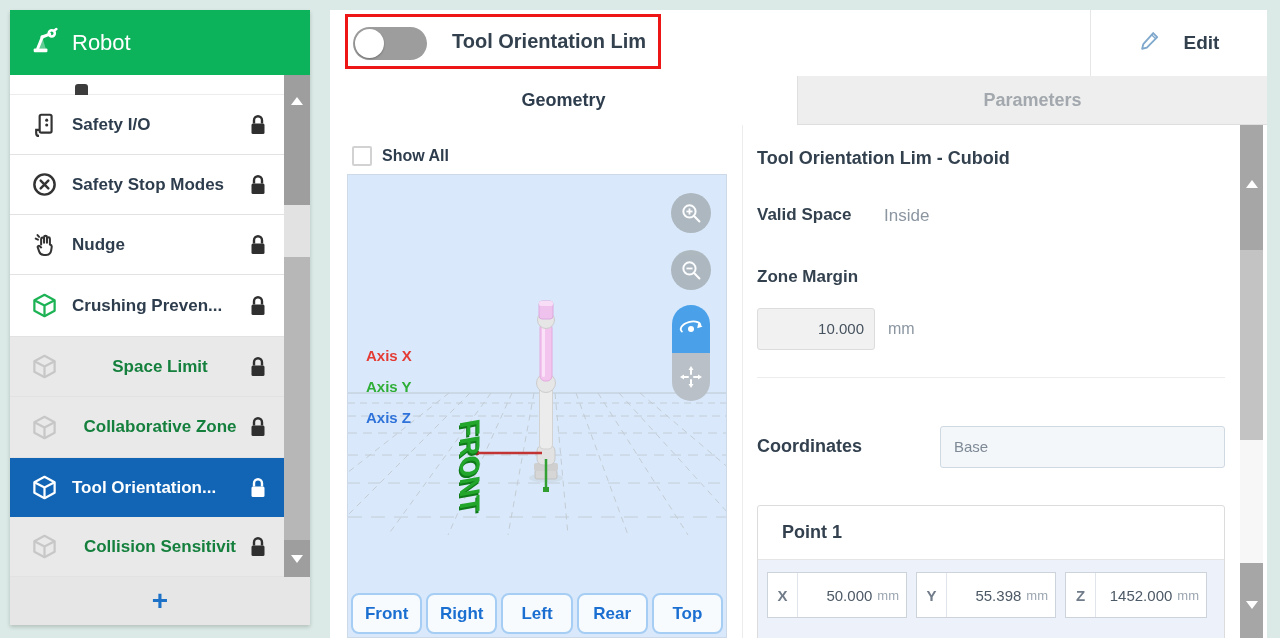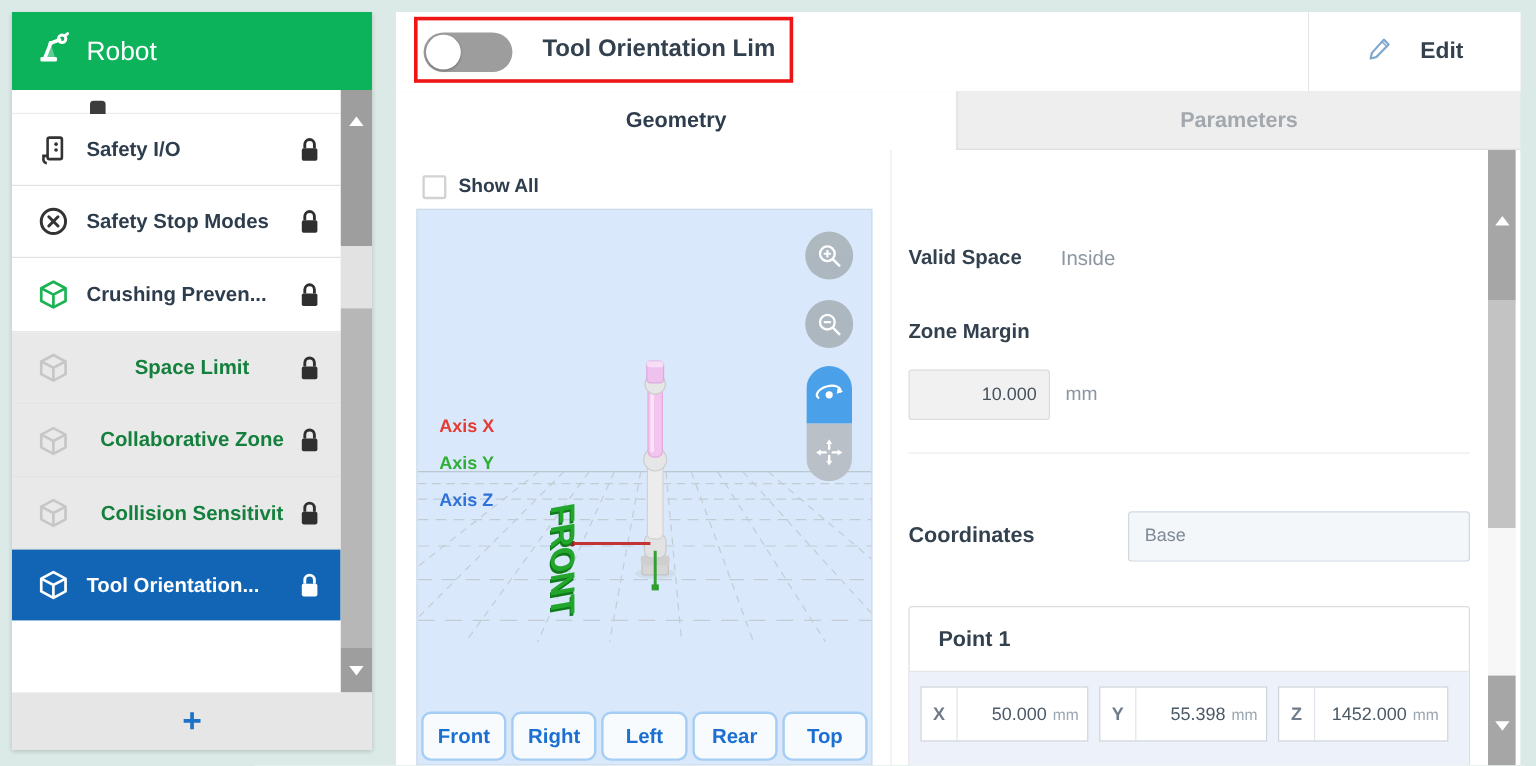--- a/index.html
+++ b/index.html
@@ -177,20 +177,35 @@
         </span>
         <span class="lbl">Safety Stop Modes</span>
         <span class="lock">
           <svg width="20" height="22" viewBox="0 0 20 22">
               <path d="M6 9.5 V6.3 a4 4 0 0 1 8 0 V9.5" stroke="#2f2f2f" stroke-width="2.4" fill="none"></path>
               <rect x="3.5" y="9.5" width="13" height="10.5" rx="1.5" fill="#2f2f2f"></rect>
             </svg>
         </span>
       </div>
 
+      <div class="sb-row" style="height:60px">
+        <span class="icon">
+          <svg width="27" height="27" viewBox="0 0 24 24">
+            <path d="M9 12 V7 a1.3 1.3 0 0 1 2.6 0 V10.5 M11.6 10 V5.6 a1.3 1.3 0 0 1 2.6 0 V10 M14.2 10.5 V6.8 a1.3 1.3 0 0 1 2.6 0 V12 c1.1.3 1.8 1.1 1.6 2.4 l-.5 3.1 a4.6 4.6 0 0 1-4.5 3.8 h-1.9 a4.4 4.4 0 0 1-4.2-3 L6 14.6 c-.4-1.1.9-1.9 1.8-1.1 l1.2 1.1" stroke="#333" stroke-width="1.8" fill="none" stroke-linecap="round" stroke-linejoin="round"></path>
+            <path d="M4.2 6.8 l2 .9 M5.8 3.6 l1.4 1.6" stroke="#333" stroke-width="1.8" stroke-linecap="round"></path>
+          </svg>
+        </span>
+        <span class="lbl">Nudge</span>
+        <span class="lock">
+          <svg width="20" height="22" viewBox="0 0 20 22">
+              <path d="M6 9.5 V6.3 a4 4 0 0 1 8 0 V9.5" stroke="#2f2f2f" stroke-width="2.4" fill="none"></path>
+              <rect x="3.5" y="9.5" width="13" height="10.5" rx="1.5" fill="#2f2f2f"></rect>
+            </svg>
+        </span>
+      </div>
 
       <div class="sb-row" style="height:62px">
         <span class="icon">
           <svg width="27" height="27" viewBox="0 0 24 24">
             <path d="M12 2.5 L21 7.3 V16.7 L12 21.5 L3 16.7 V7.3 Z" stroke="#1db254" stroke-width="2" fill="none" stroke-linejoin="round"></path>
             <path d="M3 7.3 L12 12 L21 7.3 M12 12 V21.5" stroke="#1db254" stroke-width="2" fill="none"></path>
           </svg>
         </span>
         <span class="lbl">Crushing Preven...</span>
         <span class="lock">
@@ -226,48 +241,48 @@
         </span>
         <span class="lbl">Collaborative Zone</span>
         <span class="lock">
           <svg width="20" height="22" viewBox="0 0 20 22">
               <path d="M6 9.5 V6.3 a4 4 0 0 1 8 0 V9.5" stroke="#2f2f2f" stroke-width="2.4" fill="none"></path>
               <rect x="3.5" y="9.5" width="13" height="10.5" rx="1.5" fill="#2f2f2f"></rect>
             </svg>
         </span>
       </div>
 
+      <div class="sb-row selected" style="height:59px">
+        <span class="icon">
+          <svg width="27" height="27" viewBox="0 0 24 24">
+            <path d="M12 2.5 L21 7.3 V16.7 L12 21.5 L3 16.7 V7.3 Z" stroke="#fff" stroke-width="2" fill="none" stroke-linejoin="round"></path>
+            <path d="M3 7.3 L12 12 L21 7.3 M12 12 V21.5" stroke="#fff" stroke-width="2" fill="none"></path>
+          </svg>
+        </span>
+        <span class="lbl">Tool Orientation...</span>
+        <span class="lock">
+          <svg width="20" height="22" viewBox="0 0 20 22">
+              <path d="M6 9.5 V6.3 a4 4 0 0 1 8 0 V9.5" stroke="#fff" stroke-width="2.4" fill="none"></path>
+              <rect x="3.5" y="9.5" width="13" height="10.5" rx="1.5" fill="#fff"></rect>
+            </svg>
+        </span>
+      </div>
+
       <div class="sb-row disabled" style="height:60px">
         <span class="icon">
           <svg width="27" height="27" viewBox="0 0 24 24">
             <path d="M12 2.5 L21 7.3 V16.7 L12 21.5 L3 16.7 V7.3 Z" stroke="#c7c7c7" stroke-width="2" fill="none" stroke-linejoin="round"></path>
             <path d="M3 7.3 L12 12 L21 7.3 M12 12 V21.5" stroke="#c7c7c7" stroke-width="2" fill="none"></path>
           </svg>
         </span>
         <span class="lbl">Collision Sensitivit</span>
         <span class="lock">
           <svg width="20" height="22" viewBox="0 0 20 22">
               <path d="M6 9.5 V6.3 a4 4 0 0 1 8 0 V9.5" stroke="#2f2f2f" stroke-width="2.4" fill="none"></path>
               <rect x="3.5" y="9.5" width="13" height="10.5" rx="1.5" fill="#2f2f2f"></rect>
-            </svg>
-        </span>
-      </div>
-
-      <div class="sb-row selected" style="height:59px">
-        <span class="icon">
-          <svg width="27" height="27" viewBox="0 0 24 24">
-            <path d="M12 2.5 L21 7.3 V16.7 L12 21.5 L3 16.7 V7.3 Z" stroke="#fff" stroke-width="2" fill="none" stroke-linejoin="round"></path>
-            <path d="M3 7.3 L12 12 L21 7.3 M12 12 V21.5" stroke="#fff" stroke-width="2" fill="none"></path>
-          </svg>
-        </span>
-        <span class="lbl">Tool Orientation...</span>
-        <span class="lock">
-          <svg width="20" height="22" viewBox="0 0 20 22">
-              <path d="M6 9.5 V6.3 a4 4 0 0 1 8 0 V9.5" stroke="#fff" stroke-width="2.4" fill="none"></path>
-              <rect x="3.5" y="9.5" width="13" height="10.5" rx="1.5" fill="#fff"></rect>
             </svg>
         </span>
       </div>
     </div>
 
     <div class="sb-scroll">
       <div class="btn-top">
           <div class="tri tri-up"></div>
         </div>
       <div class="track"></div>
@@ -401,20 +416,21 @@
 
       <div class="view-btns">
         <div class="view-btn">Front</div>
         <div class="view-btn">Right</div>
         <div class="view-btn">Left</div>
         <div class="view-btn">Rear</div>
         <div class="view-btn">Top</div>
       </div>
     </div>
 
+    <div class="details-title">Tool Orientation Lim - Cuboid</div>
     <div class="vs-label">Valid Space</div>
     <div class="vs-value">Inside</div>
     <div class="zm-label">Zone Margin</div>
     <div class="zm-input">10.000</div>
     <div class="zm-unit">mm</div>
     <div class="details-hr"></div>
     <div class="coord-label">Coordinates</div>
     <div class="coord-field">Base</div>
 
     <div class="point-card">

